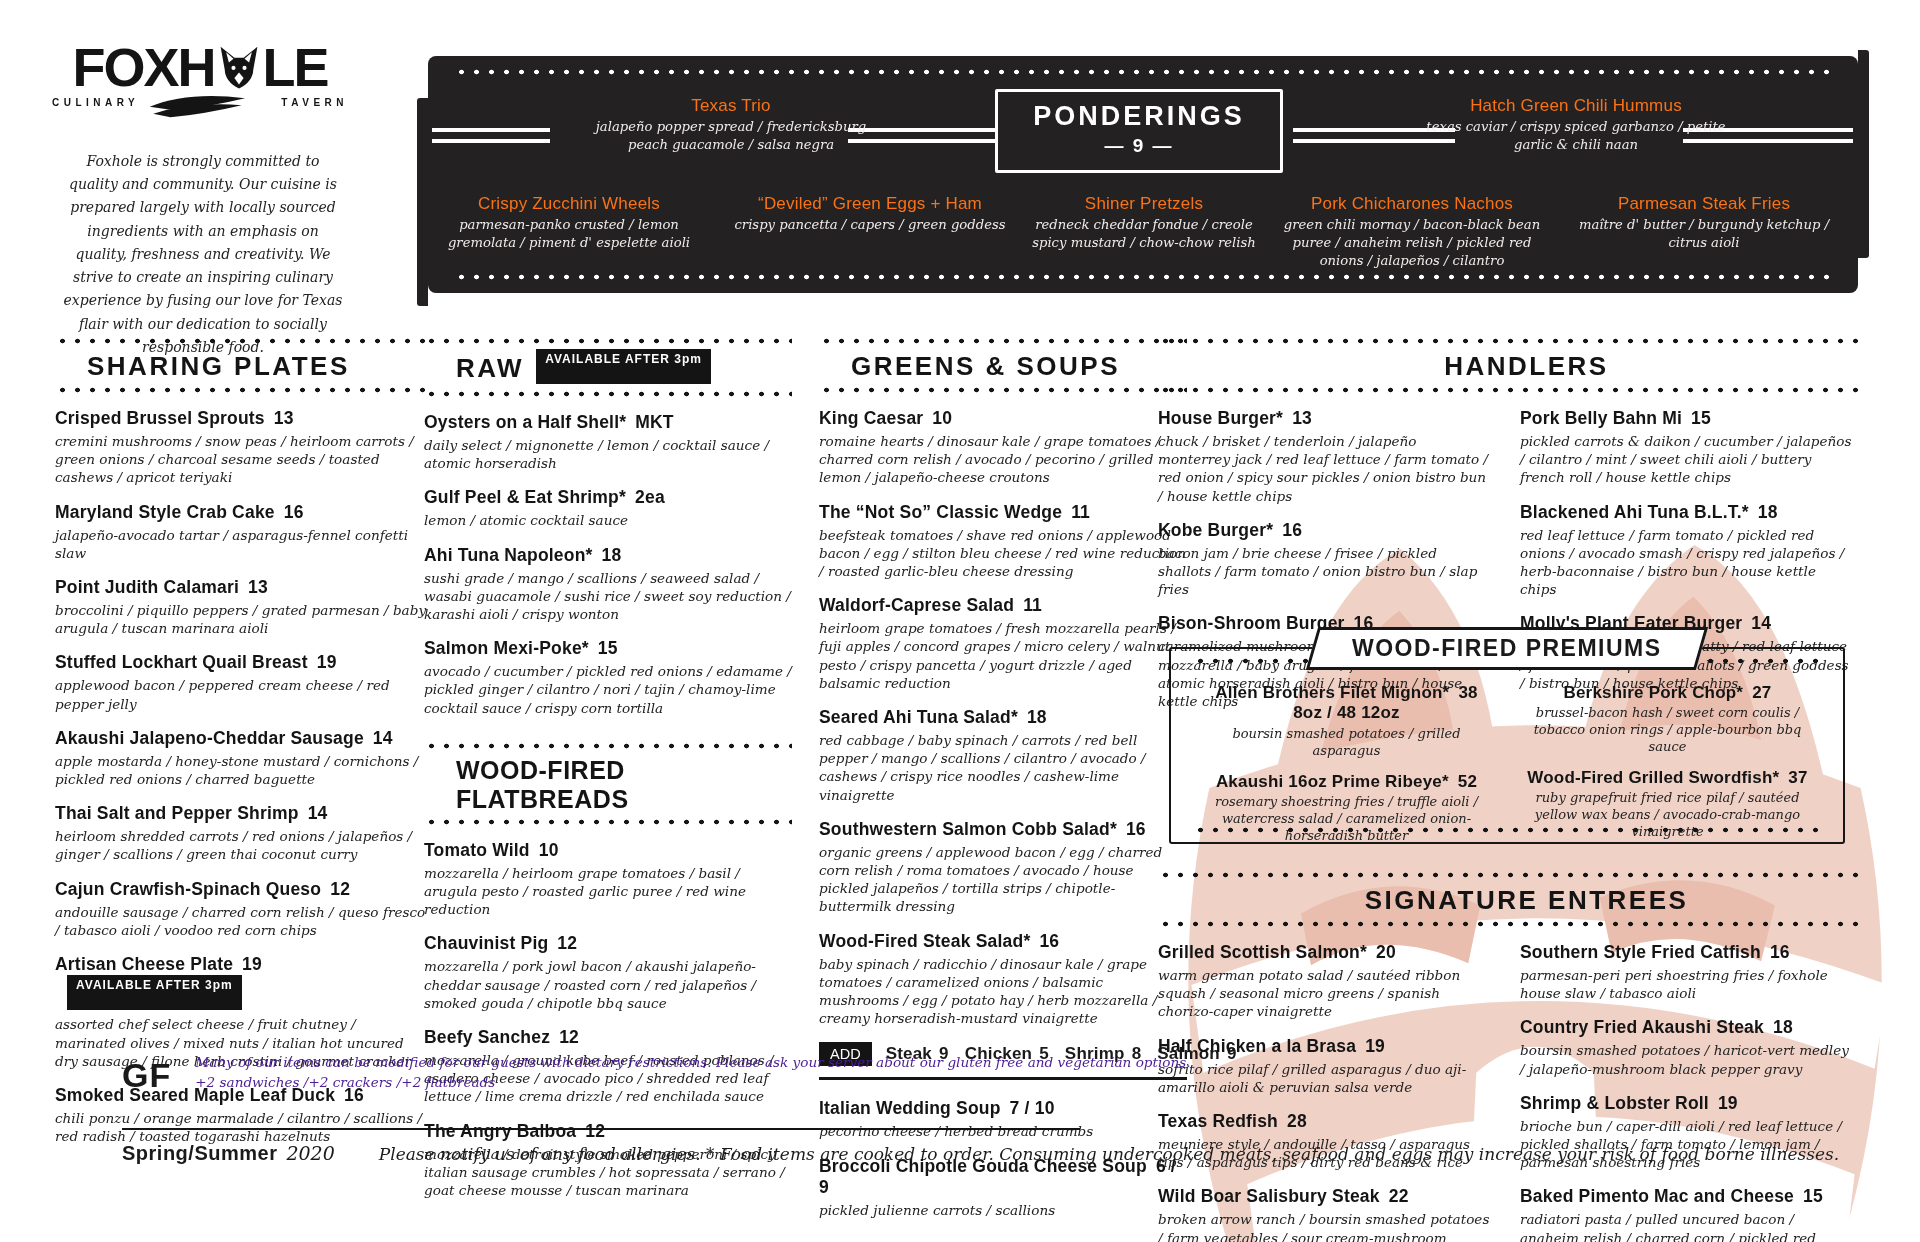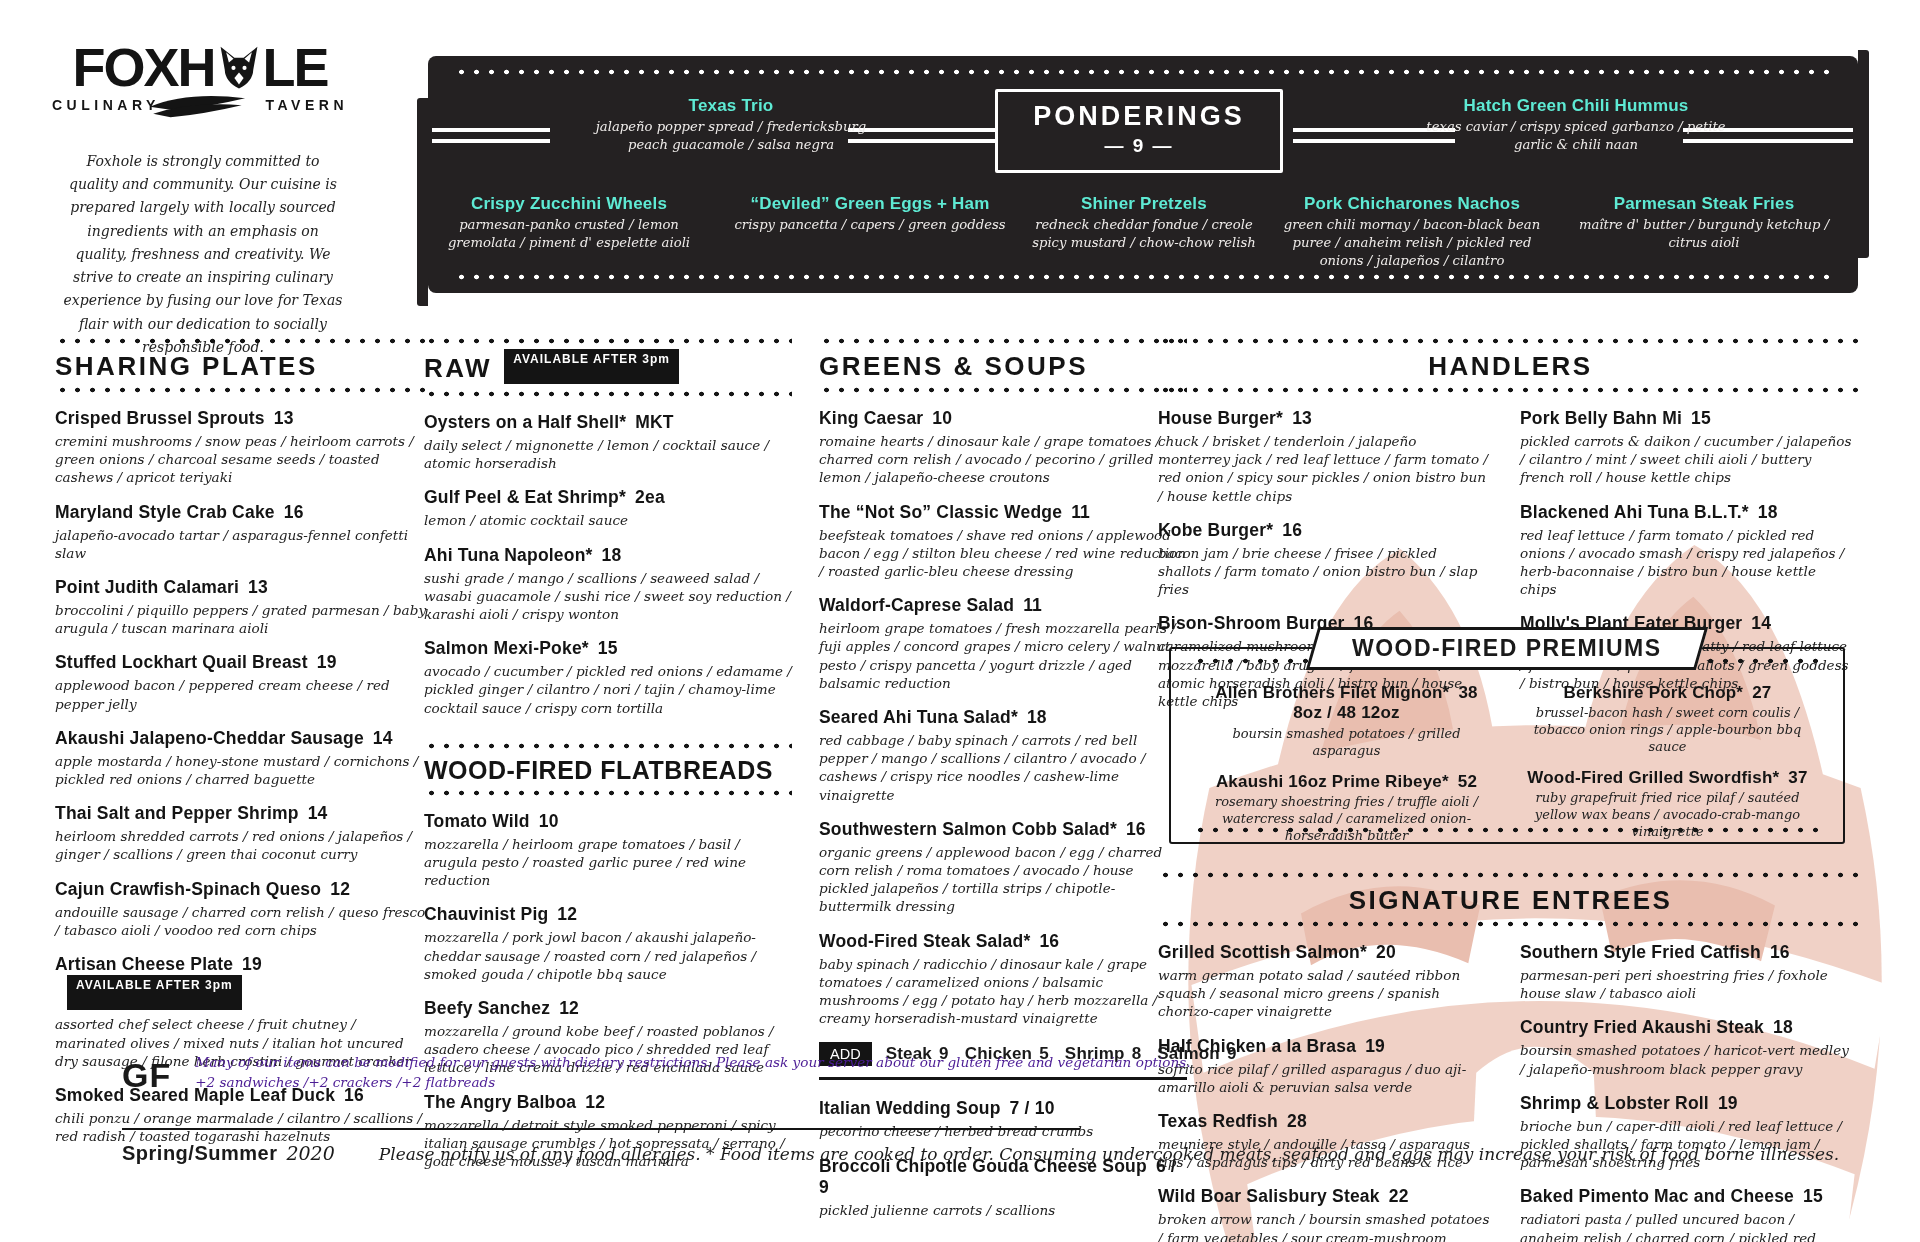--- a/index.html
+++ b/index.html
@@ -9,21 +9,21 @@
 
   
   #watermark { position:absolute; left:1150px; top:535px; width:770px; height:707px; z-index:0; }
 
   
   #logo { position:absolute; left:52px; top:40px; width:296px; z-index:2; }
   .logo-word { display:flex; align-items:center; justify-content:center; font-weight:800;
                font-size:54px; letter-spacing:-2px; color:#141414; line-height:1; }
   .logo-fox { width:46px; height:46px; margin:0 1px; }
   .logo-sub { position:relative; display:flex; justify-content:space-between; margin-top:3px;
-              font-size:14px; font-weight:600; letter-spacing:4.5px; color:#141414; }
+              font-size:10px; font-weight:600; letter-spacing:4.5px; color:#141414; }
   .logo-swoosh { position:absolute; left:50%; top:-4px; transform:translateX(-50%); width:108px; height:26px; }
   #mission { position:absolute; left:62px; top:150px; width:282px; text-align:center; z-index:2;
              font-family:"DejaVu Serif", serif; font-style:italic; font-size:14px; line-height:1.66; color:#222; }
 
   
   #banner { position:absolute; left:428px; top:56px; width:1430px; height:237px;
             background:#242122; border-radius:8px; z-index:2; color:#fff; }
   #banner::before { content:""; position:absolute; left:-11px; top:42px; width:11px; height:208px;
                     background:#242122; border-radius:3px 0 0 3px; }
   #banner::after  { content:""; position:absolute; right:-11px; top:-6px; width:11px; height:208px;
@@ -39,28 +39,28 @@
   .ponder-price { font-size:19px; font-weight:700; letter-spacing:2px; margin-top:3px; }
   .pond-feat { position:absolute; top:40px; text-align:center; }
   #feat-0 { left:147px; width:312px; } #feat-1 { left:983px; width:330px; }
   .pond-row2 { position:absolute; inset:0; }
   .pond-row2 .mi { position:absolute; top:138px; text-align:center; }
   .pond-row2 .mi:nth-child(1){ left:12px;  width:258px; }
   .pond-row2 .mi:nth-child(2){ left:300px; width:284px; }
   .pond-row2 .mi:nth-child(3){ left:592px; width:248px; }
   .pond-row2 .mi:nth-child(4){ left:846px; width:276px; }
   .pond-row2 .mi:nth-child(5){ left:1140px; width:272px; }
-  #banner .mi-head, .pond-feat .mi-head { color:#5eead4; font-size:17px; font-weight:700; letter-spacing:.2px; }
+  #banner .mi-head, .pond-feat .mi-head { color:#f97316; font-size:17px; font-weight:400; letter-spacing:.2px; }
   #banner .mi-desc, .pond-feat .mi-desc { color:#efecea; font-size:13.2px; margin-top:2px; }
 
   
   .dots { height:6px; background-image:radial-gradient(circle, #161616 2.2px, transparent 2.6px);
           background-size:15px 6px; background-repeat:repeat-x; }
   .sec-title { font-size:26px; font-weight:800; letter-spacing:2.5px; padding:7px 0 5px; color:#141414;
-               display:flex; align-items:center; }
+               display:flex; align-items:center;margin-left:32px; }
   .sec-title.center { justify-content:center; text-align:center; }
   .sec-title.tight { font-size:25px; letter-spacing:.5px; }
   .sec-head { margin-bottom:15px; }
   .mi { margin-bottom:15px; }
   .mi-head { font-size:17.5px; font-weight:700; letter-spacing:.2px; color:#141414; line-height:1.2; }
   .mi-price { margin-left:9px; }
   .mi-desc { font-family:"DejaVu Serif", serif; font-style:italic; font-size:13.6px; line-height:1.34;
              color:#222; margin-top:3px; }
   .badge { display:inline-block; background:#141414; color:#fff; font-size:12px; font-weight:700;
            letter-spacing:1px; padding:3px 9px 18px; margin-left:12px; transform:translateY(-2px); }

